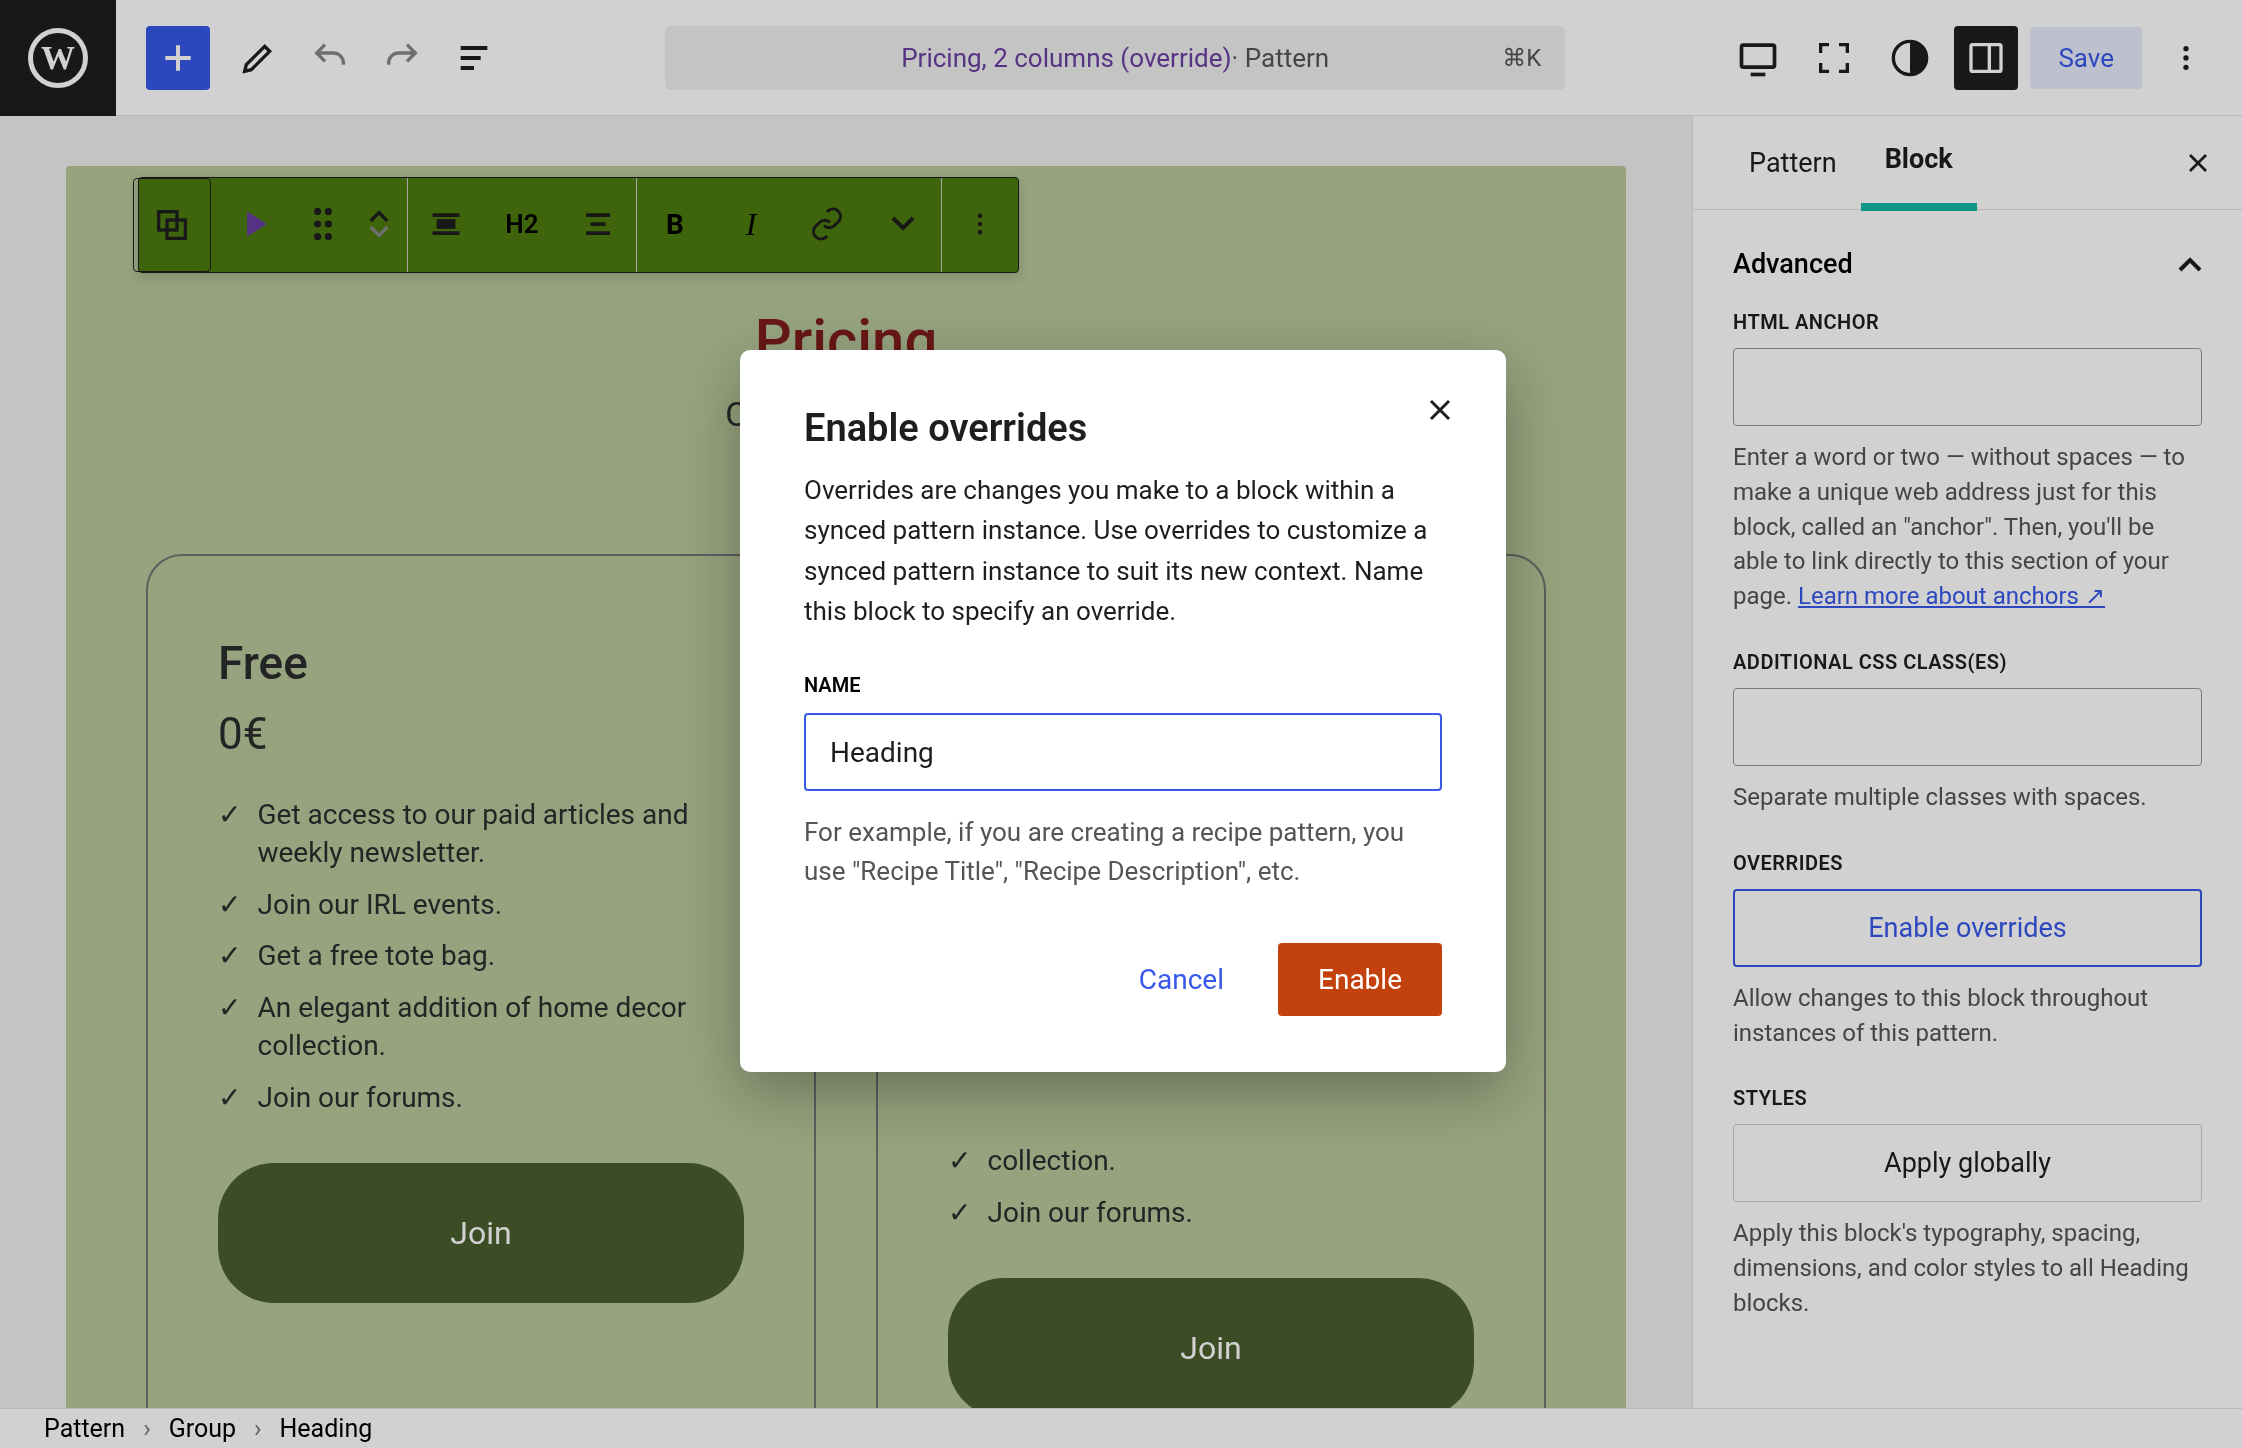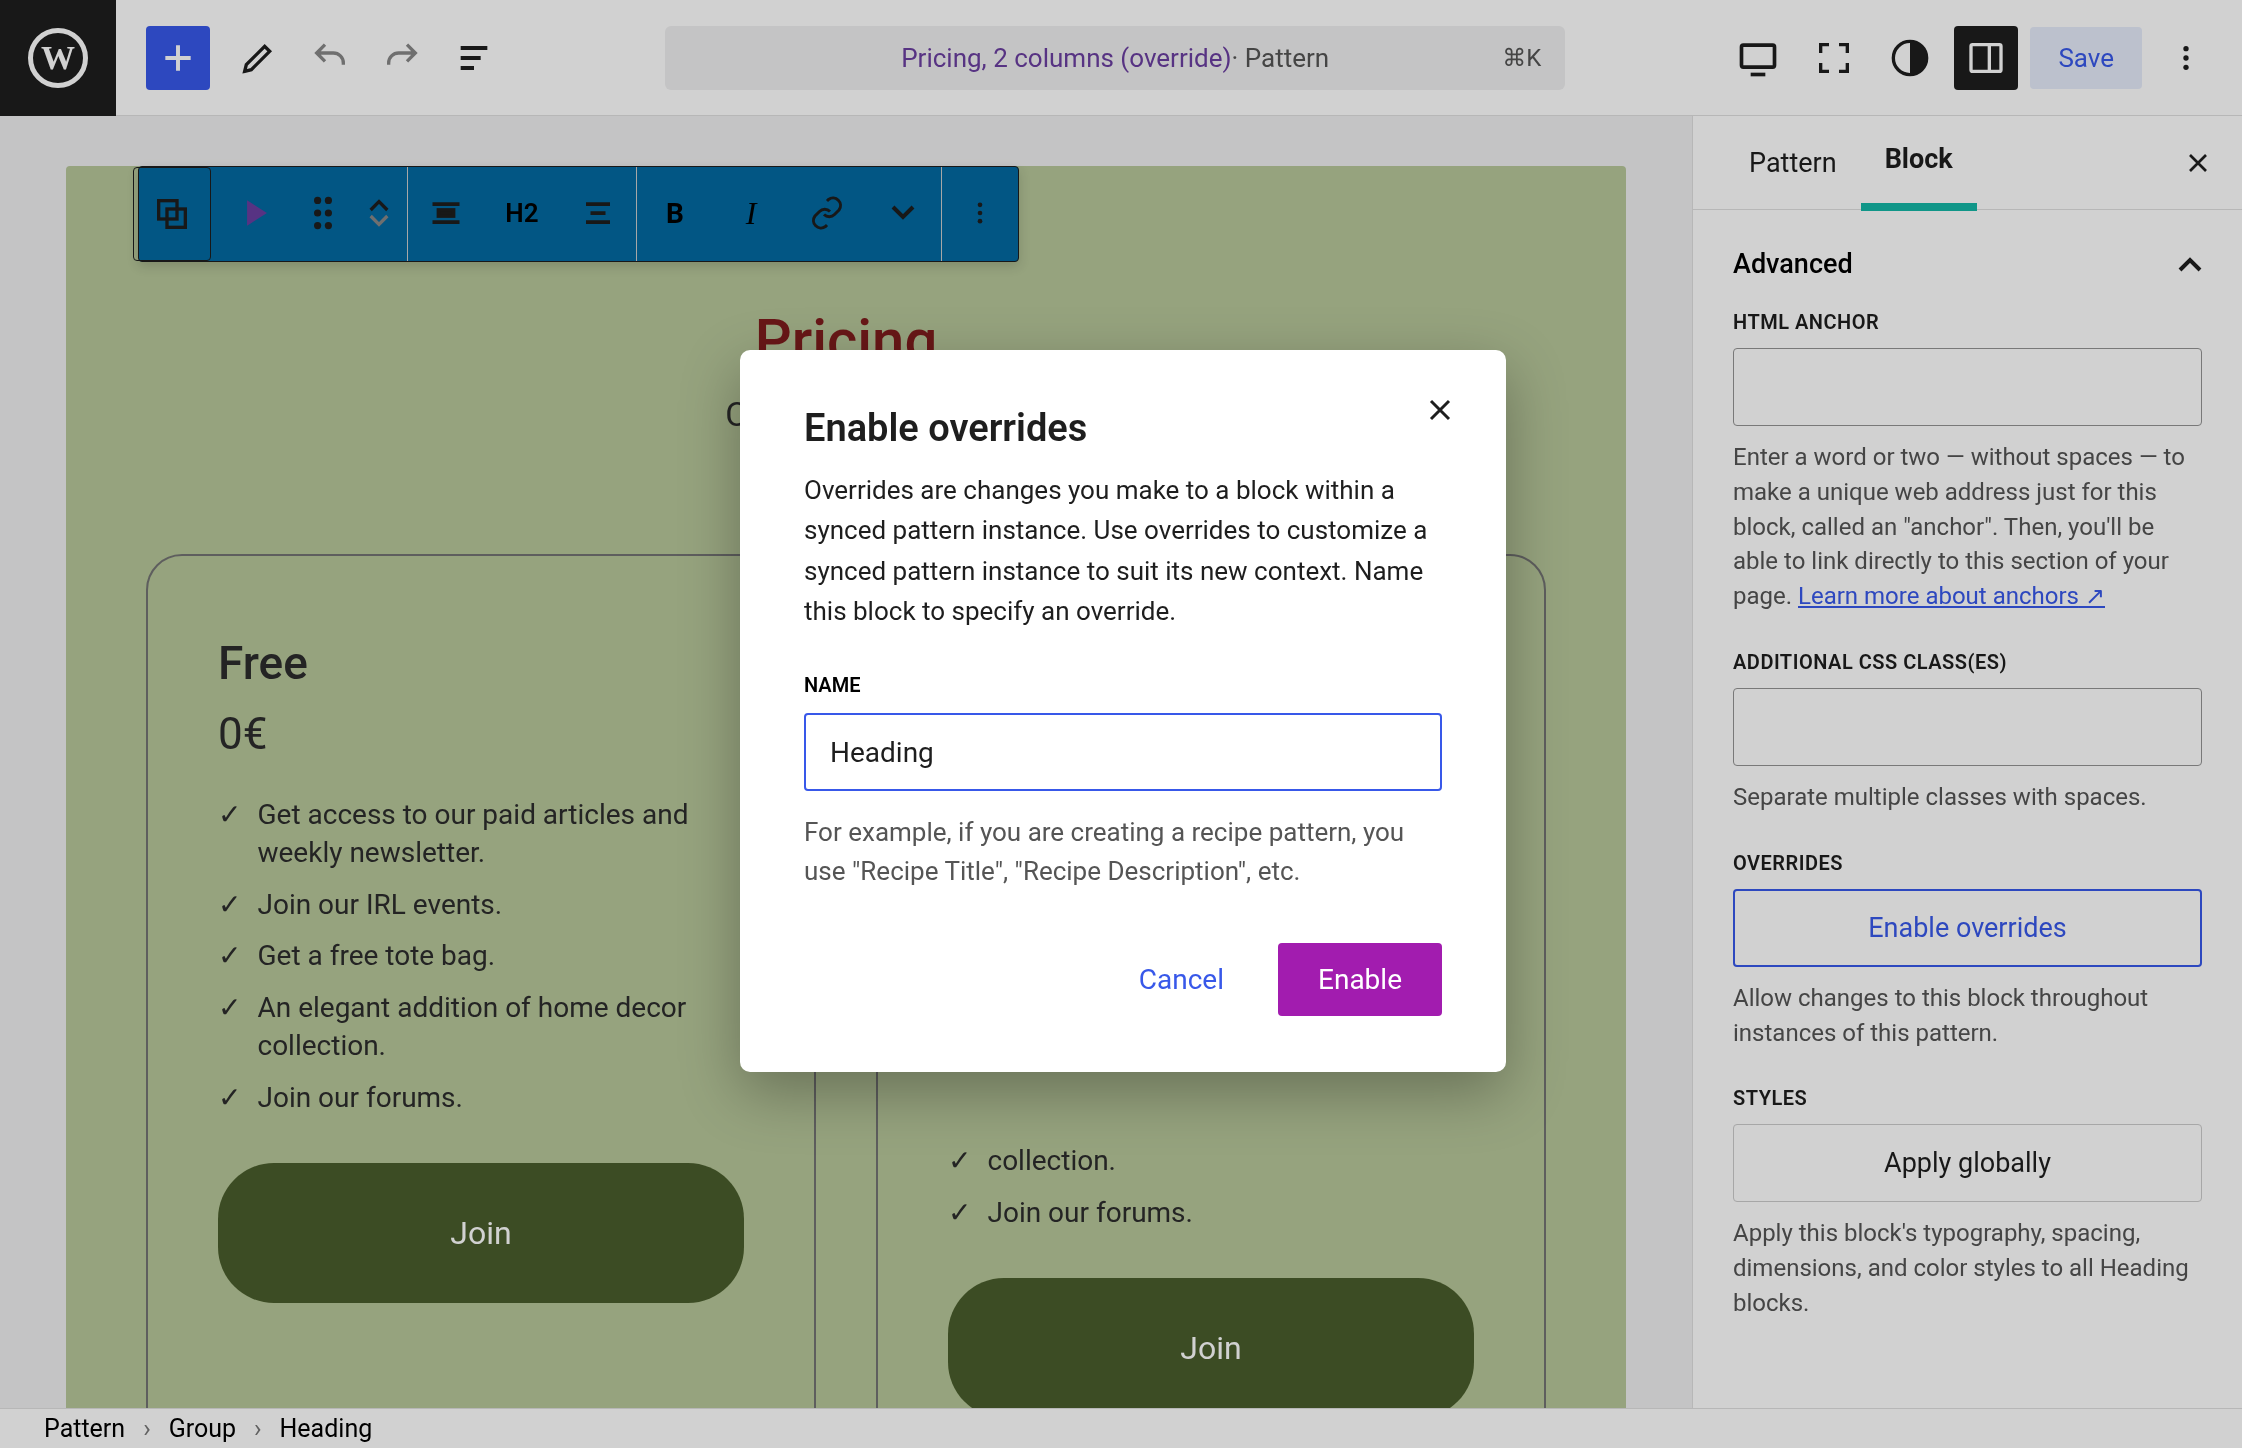--- a/index.html
+++ b/index.html
@@ -21,21 +21,21 @@
   .view-btn { width: 64px; height: 64px; display: flex; align-items: center; justify-content: center; cursor: pointer; border-radius: 4px; }
   .view-btn.active { background: #1e1e1e; }
   .save-btn { padding: 16px 28px; background: #e6ecfb; color: #3858e9; border-radius: 4px; font-size: 26px; cursor: pointer; }
 
   .main-area { display: flex; height: calc(1448px - 116px - 40px); }
   .scrim { position: absolute; inset:0; background: rgba(0,0,0,0.18); z-index: 5; }
   .editor-canvas { flex: 1; position: relative; padding: 50px 30px; overflow: hidden; }
   .canvas-inner { width: 1560px; margin: 0 auto; position: relative; }
   .green-bg { background: #b7c79a; border-radius: 4px; padding: 40px 20px 60px; }
 
-  .block-toolbar { position: absolute; top: 0; left: 72px; display: flex; background: #0369a1; border: 1px solid #1e1e1e; border-radius: 4px; box-shadow: 0 4px 12px rgba(0,0,0,.15); z-index: 2; }
+  .block-toolbar { position: absolute; top: 11px; left: 72px; display: flex; background: #4d7c0f; border: 1px solid #1e1e1e; border-radius: 4px; box-shadow: 0 4px 12px rgba(0,0,0,.15); z-index: 2; }
   .bt-group { display: flex; border-right: 1px solid #ccc; }
   .bt-btn { width: 76px; height: 92px; display: flex; align-items: center; justify-content: center; cursor: pointer; font-size: 28px; }
   .bt-group.first { border: 1px solid #1e1e1e; border-radius: 4px; margin-right: 8px; margin-left:-6px;}
   
   .heading-title { text-align: center; font-size: 58px; font-weight: 500; color: #7f1d1d; margin-bottom: 20px; margin-top: 100px;}
   .heading-sub { text-align: center; font-size: 34px; color: #2d2d2d; }
 
   .cards { display: flex; gap: 60px; margin-top: 120px; padding: 0 60px; }
   .card { flex: 1; border: 2px solid #737373; border-radius: 36px; padding: 80px 70px; }
   .card h3 { font-size: 46px; font-weight: 500; color: #2d2d2d; }
@@ -66,21 +66,21 @@
   
   .modal { position: absolute; top: 350px; left: 740px; width: 766px; background: #fff; border-radius: 10px; box-shadow: 0 20px 60px rgba(0,0,0,.3); z-index: 10; padding: 56px 64px; }
   .modal h2 { font-size: 38px; font-weight: 600; color: #1e1e1e; }
   .modal .close { position: absolute; top: 42px; right: 48px; cursor: pointer; }
   .modal p { font-size: 26px; color: #1e1e1e; line-height: 1.55; margin-top: 20px; }
   .modal .label { font-size: 20px; font-weight: 600; text-transform: uppercase; margin-top: 42px; }
   .modal .field { width: 100%; height: 78px; border: 2px solid #3858e9; border-radius: 4px; margin-top: 16px; font-size: 28px; padding: 0 24px; color: #1e1e1e; }
   .modal .hint { font-size: 26px; color: #555; margin-top: 22px; line-height: 1.5; }
   .modal .actions { display: flex; justify-content: flex-end; gap: 18px; margin-top: 52px; }
   .modal .btn-cancel { padding: 20px 36px; color: #3858e9; font-size: 28px; background: none; border: none; cursor: pointer; }
-  .modal .btn-enable { padding: 20px 40px; background: #a21caf; color: #fff; border: none; border-radius: 4px; font-size: 28px; cursor: pointer; }
+  .modal .btn-enable { padding: 20px 40px; background: #c2410c; color: #fff; border: none; border-radius: 4px; font-size: 28px; cursor: pointer; }
 
   svg { display: block; }
   .h2-label { font-weight: 600; font-size: 26px; }
 </style>
 </head>
 <body>
 
 <div class="topbar">
   <div class="wp-logo">
       <div class="wp-circle"></div>

